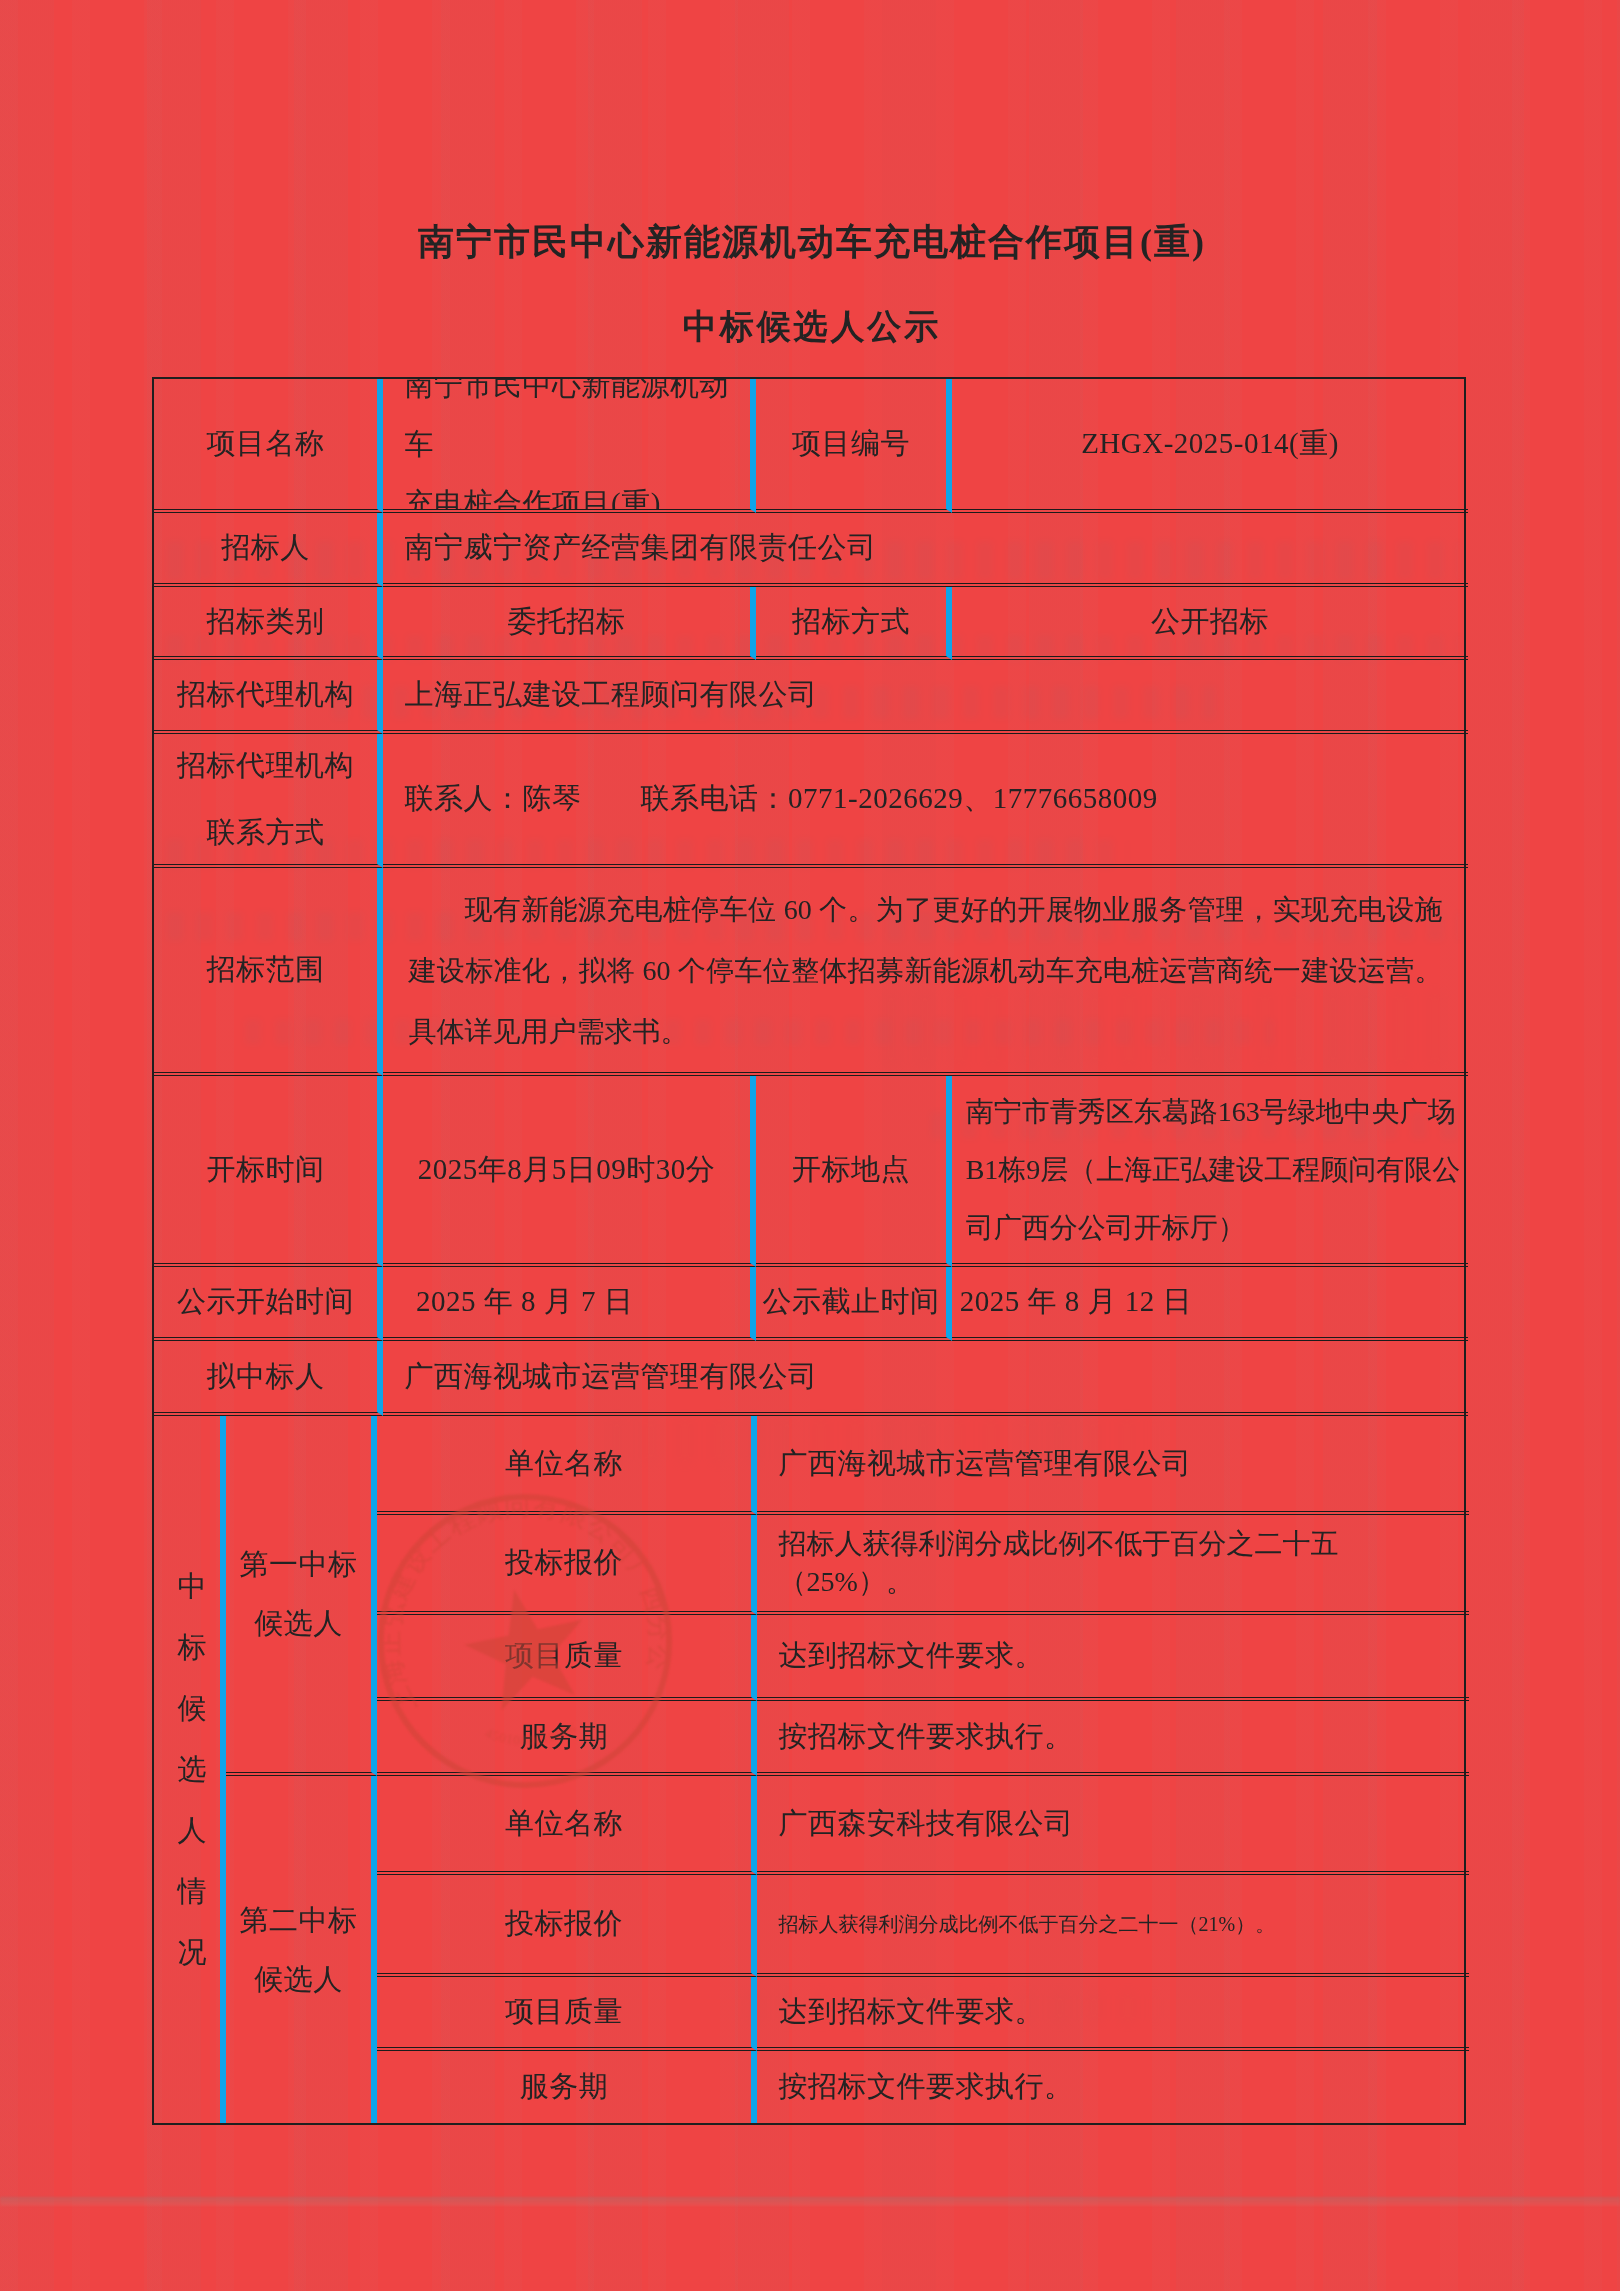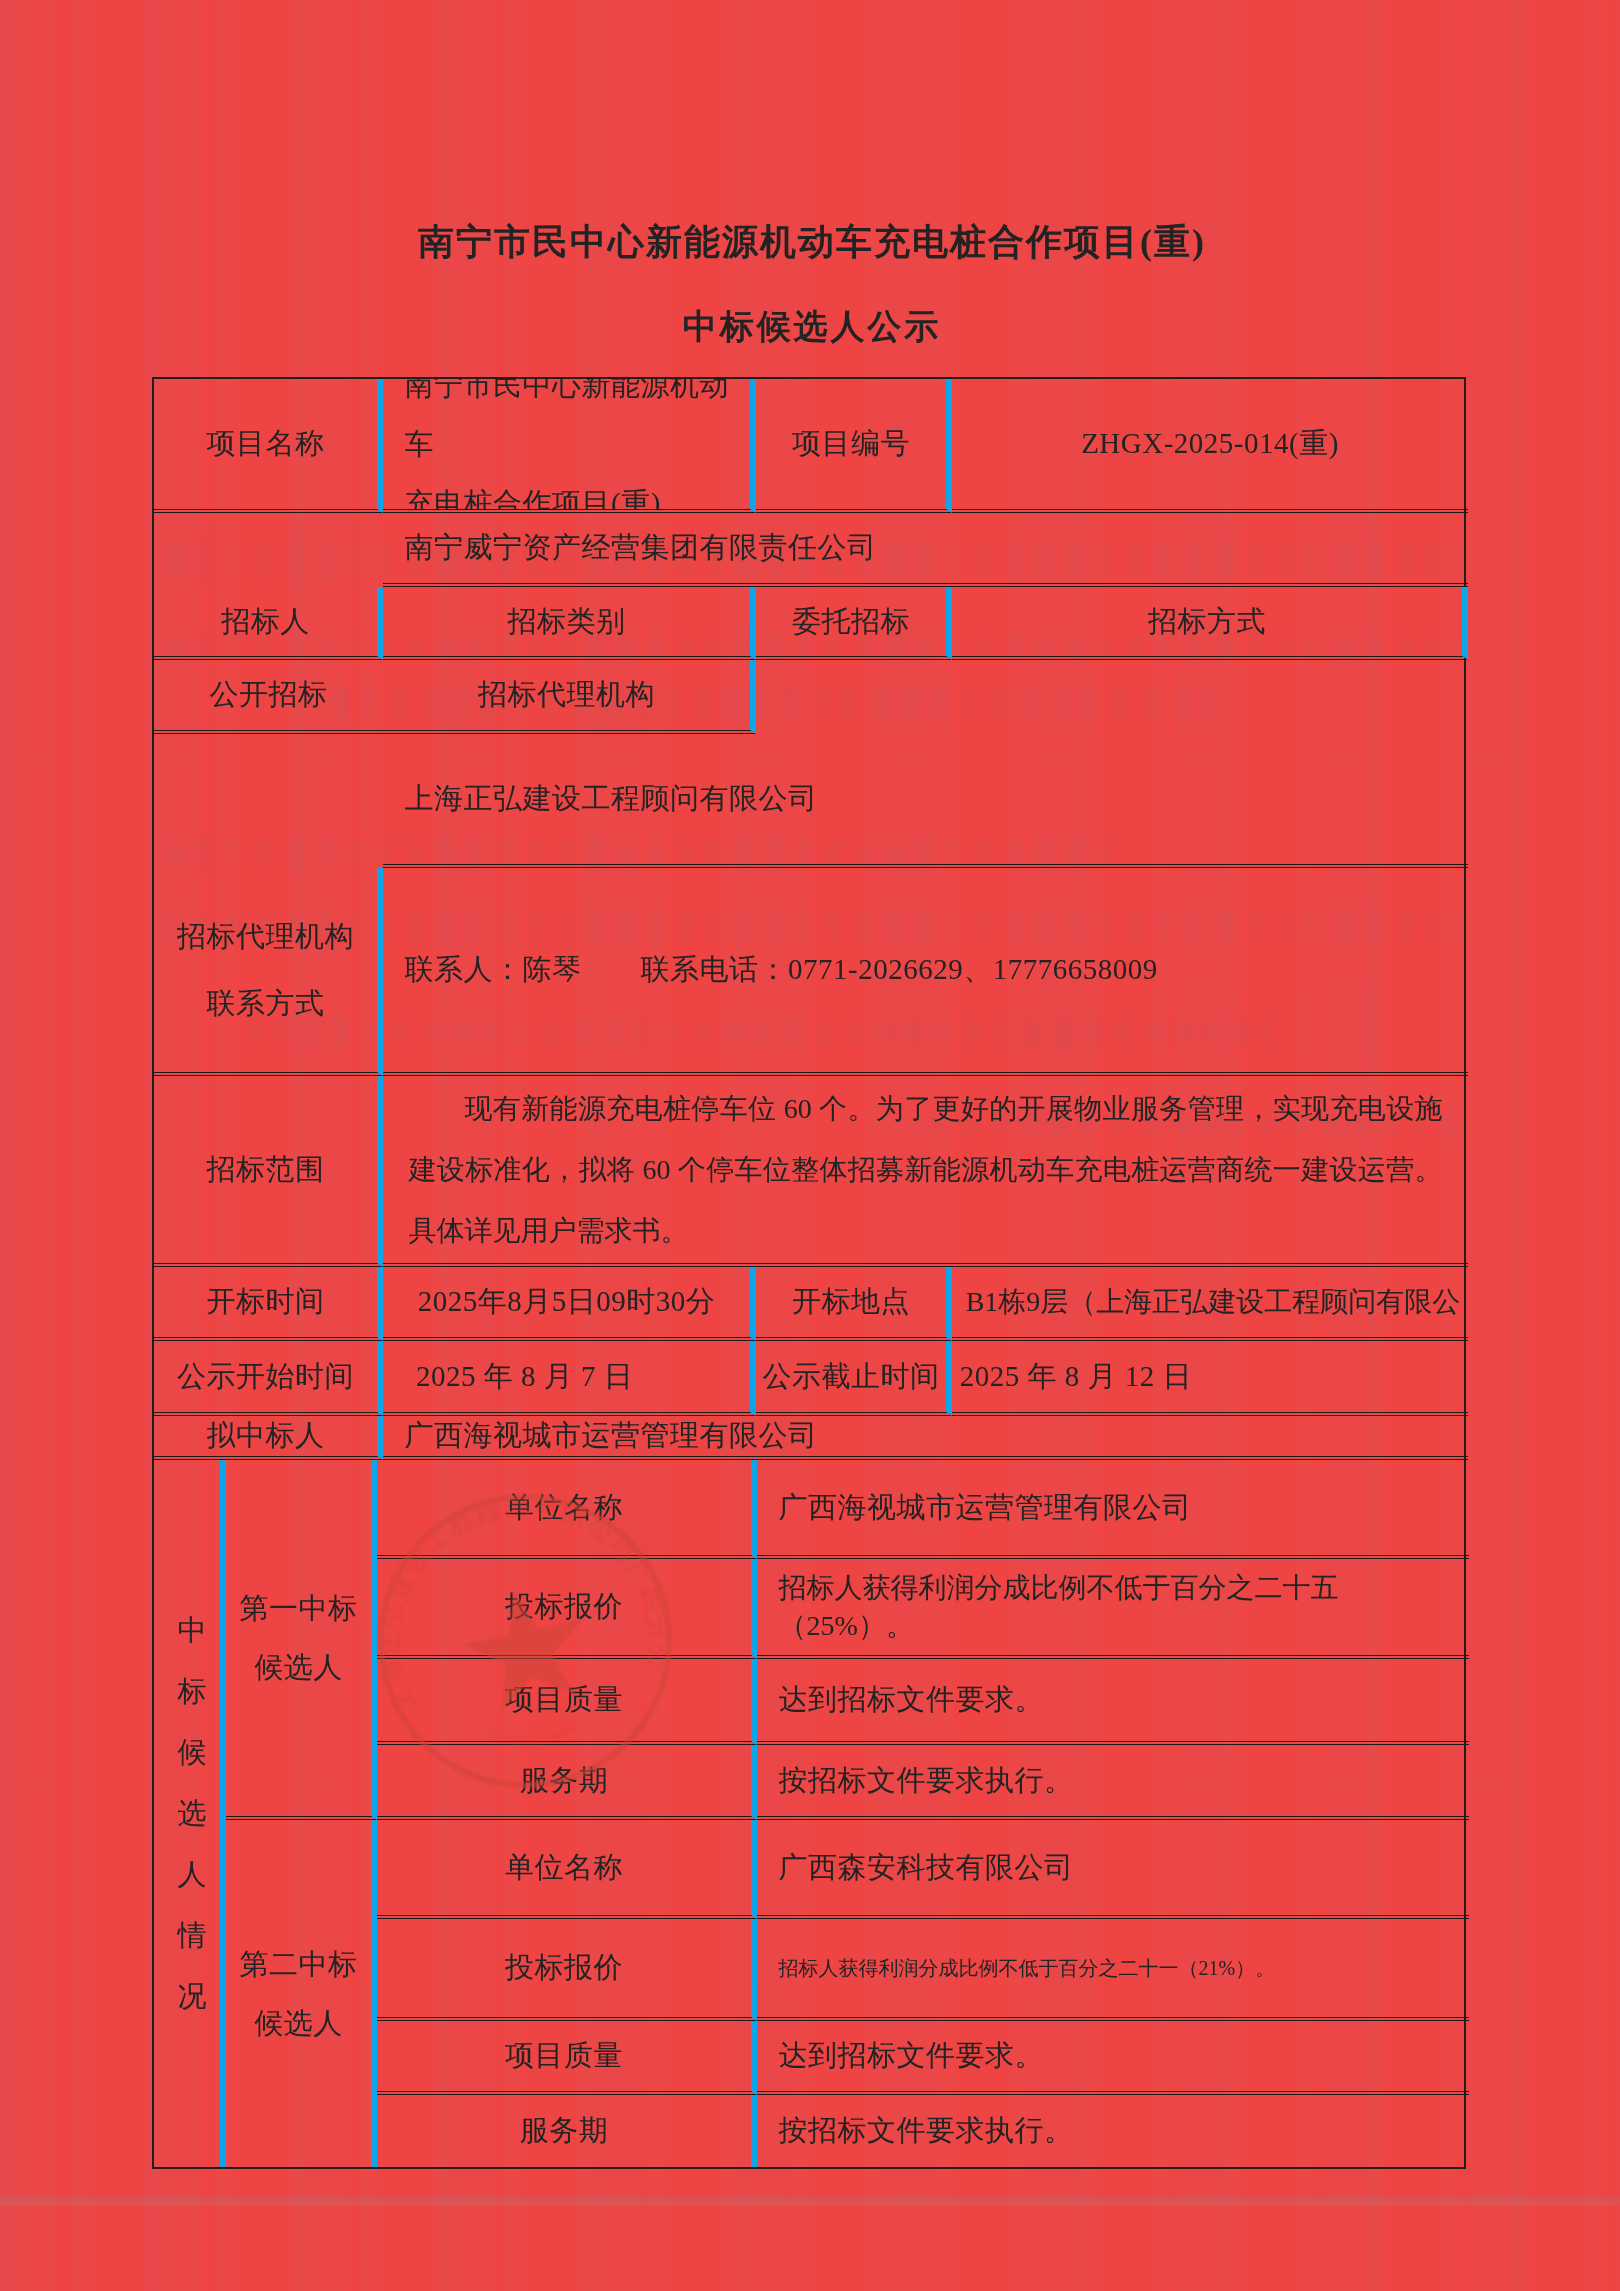--- a/index.html
+++ b/index.html
@@ -103,25 +103,25 @@
           <div>充电桩合作项目(重)</div>
         </div>
       </div>
       <div class="c lab">
           <div class="in">项目编号</div>
         </div>
       <div class="c valc nr">
           <div class="in">ZHGX-2025-014(重)</div>
         </div>
 
+      <div class="c lab">
+          <div class="in">招标人</div>
+        </div>
       <div class="c val span24 nr">
           <div class="in">南宁威宁资产经营集团有限责任公司</div>
-        </div>
-      <div class="c lab">
-          <div class="in">招标人</div>
         </div>
 
       <div class="c lab">
           <div class="in">招标类别</div>
         </div>
       <div class="c valc">
           <div class="in">委托招标</div>
         </div>
       <div class="c lab">
           <div class="in">招标方式</div>

